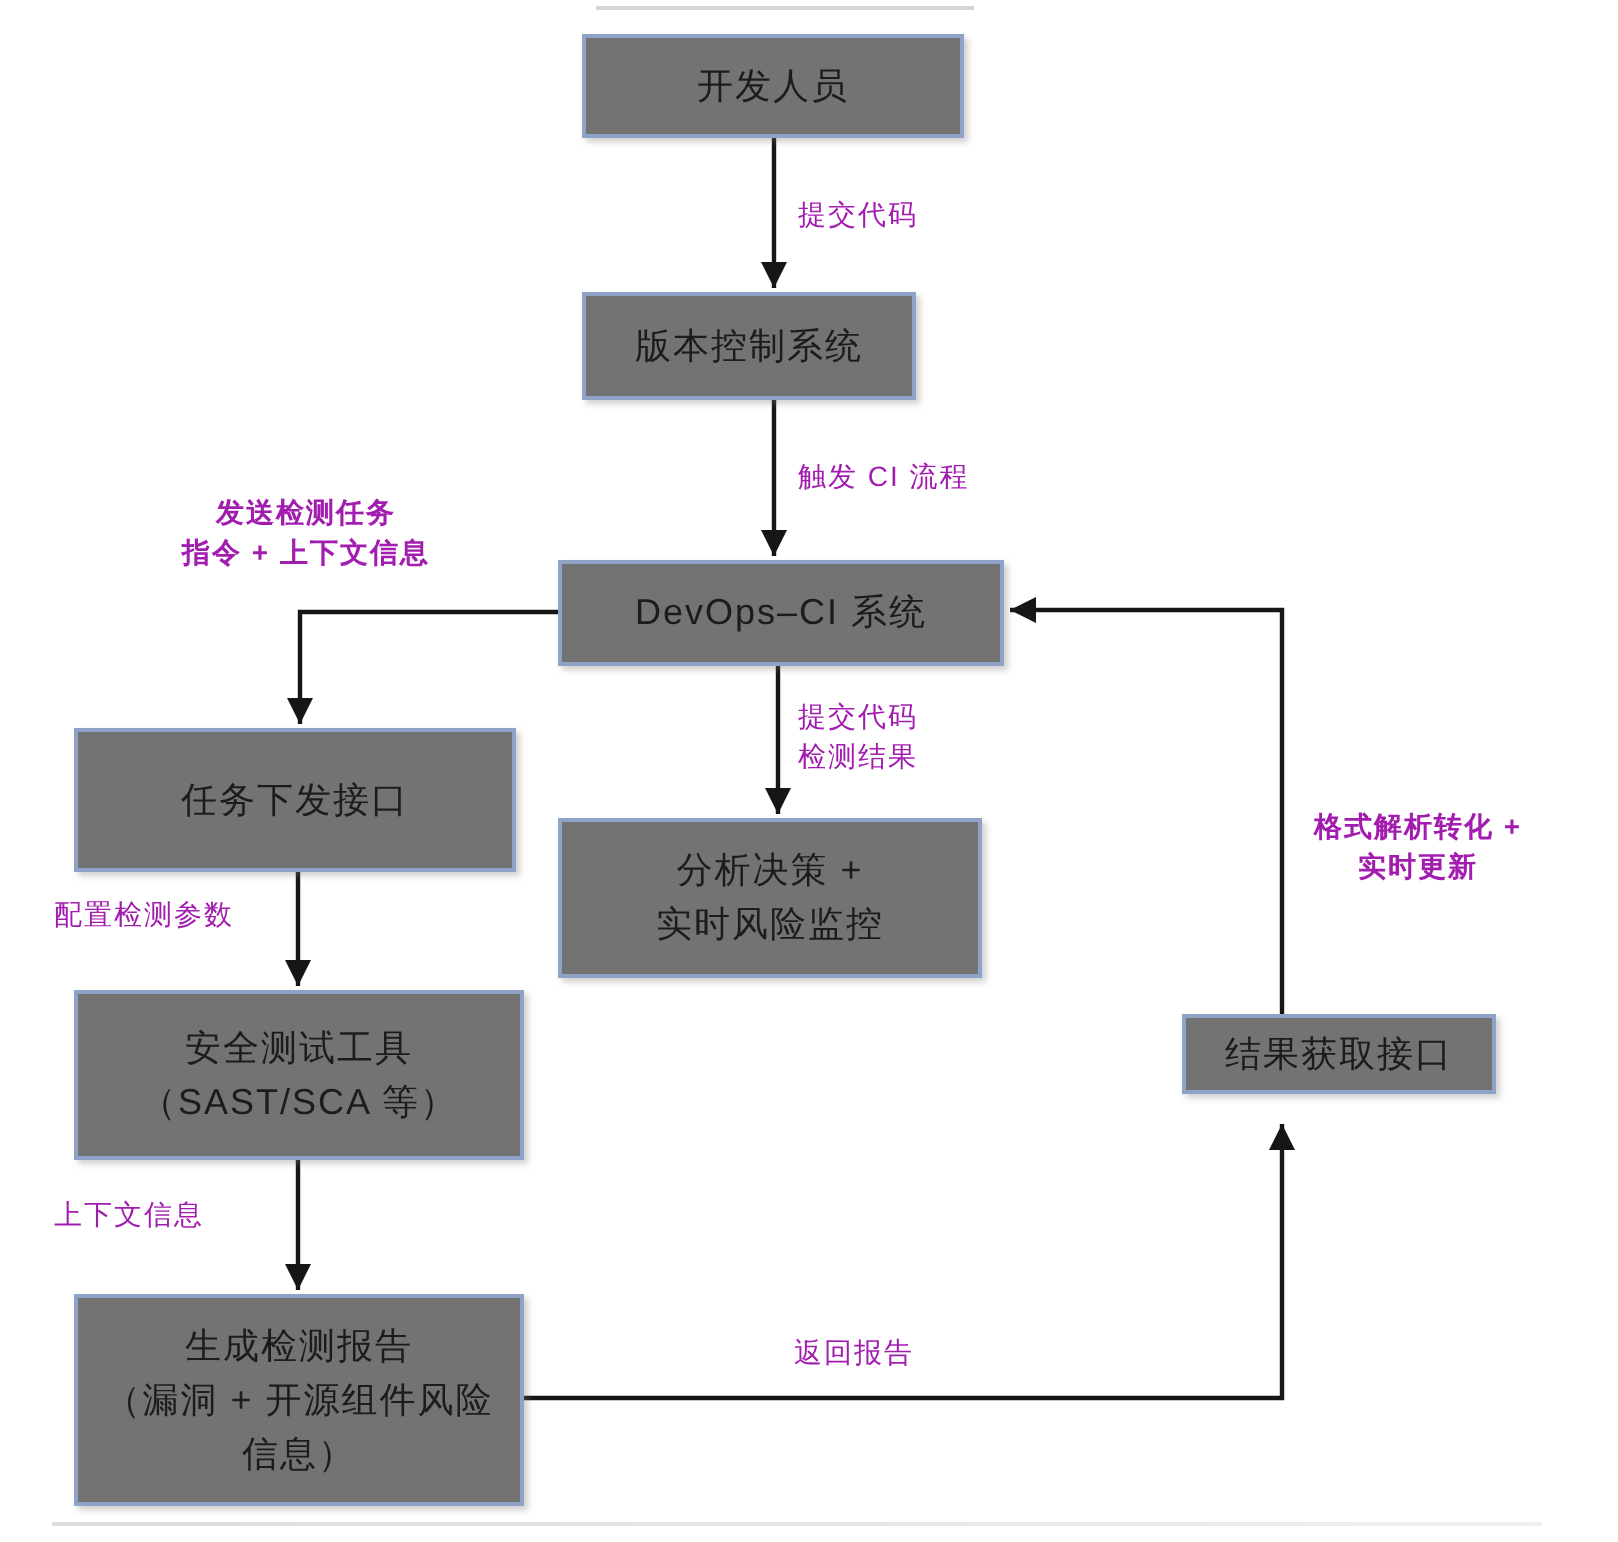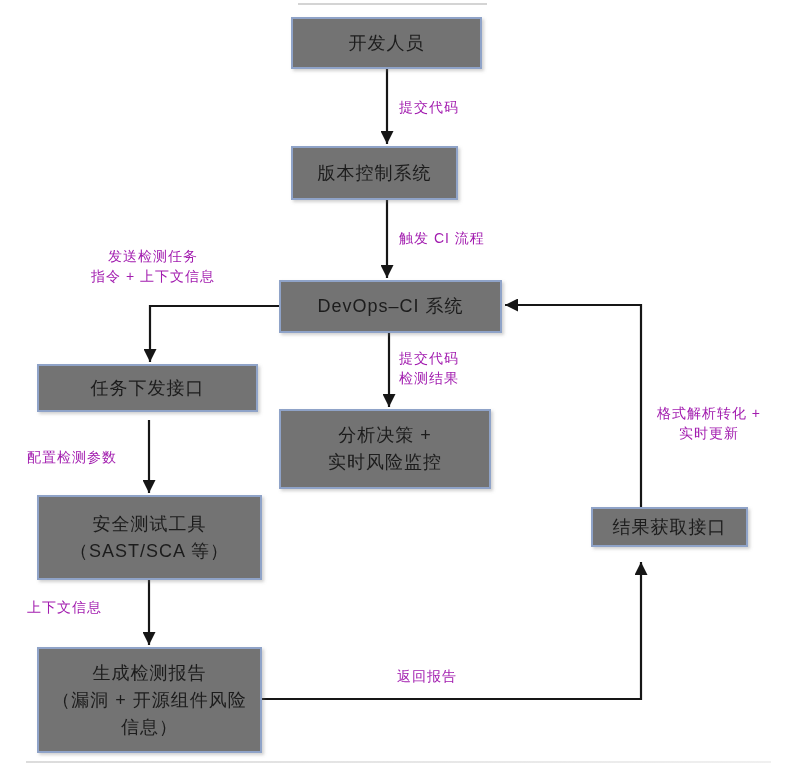--- a/index.html
+++ b/index.html
@@ -43,27 +43,27 @@
     color: #1c1c1c;
   }
   .edge-label {
     position: absolute;
     font-size: 14px;
     letter-spacing: 1px;
     line-height: 1.45;
     white-space: pre-line;
     color: #a21caf;
   }
-  .edge-label.centered { text-align: center; }
+  .edge-label.centered { text-align: center; font-weight: bold; }
 
   
   #n-developer { left: 291px; top: 17px;  width: 191px; height: 52px; }
   #n-vcs       { left: 291px; top: 146px; width: 167px; height: 54px; }
   #n-devops    { left: 279px; top: 280px; width: 223px; height: 53px; }
-  #n-task      { left: 37px;  top: 364px; width: 221px; height: 48px; }
+  #n-task      { left: 37px;  top: 364px; width: 221px; height: 72px; }
   #n-tools     { left: 37px;  top: 495px; width: 225px; height: 85px; }
   #n-report    { left: 37px;  top: 647px; width: 225px; height: 106px; }
   #n-analysis  { left: 279px; top: 409px; width: 212px; height: 80px; }
   #n-result    { left: 591px; top: 507px; width: 157px; height: 40px; }
 
   
   #l-submit    { left: 399px; top: 97px; }
   #l-trigger   { left: 399px; top: 228px; }
   #l-sendtask  { left: 38px;  top: 246px; width: 230px; }
   #l-receive   { left: 399px; top: 348px; }

